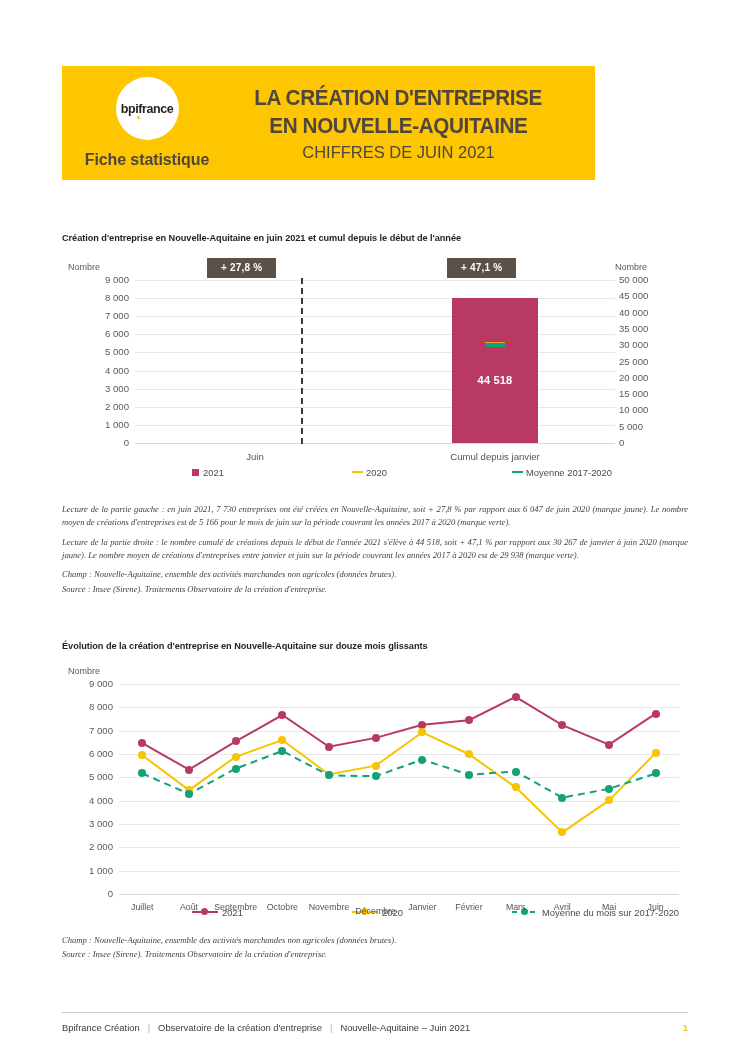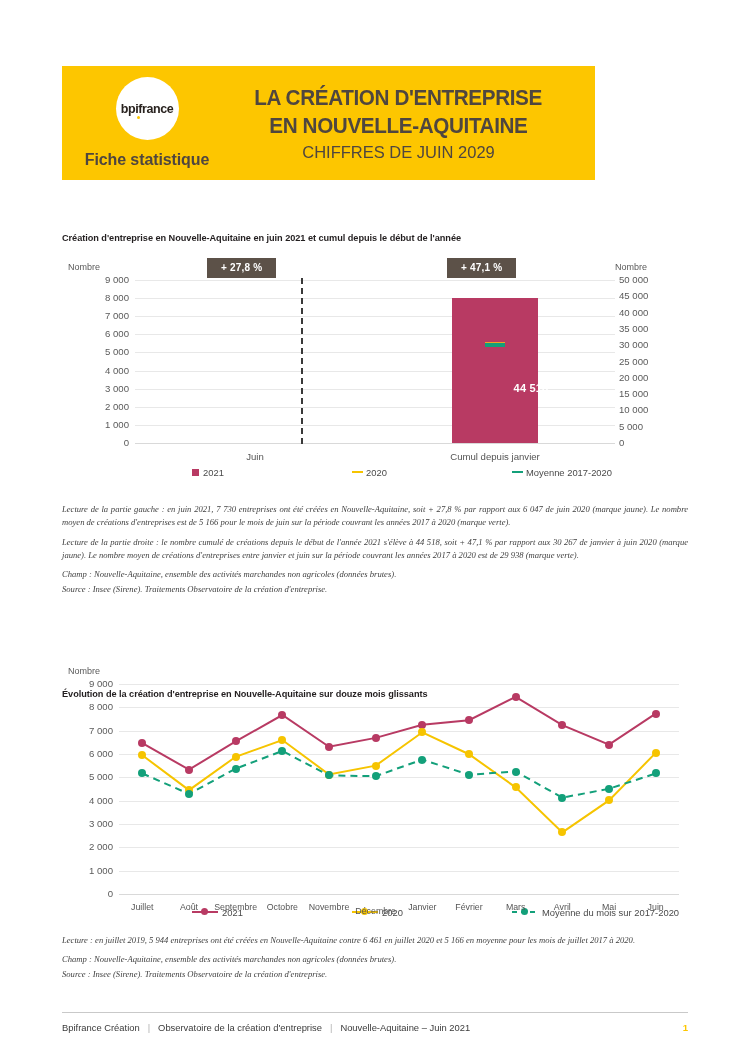--- a/index.html
+++ b/index.html
@@ -107,21 +107,21 @@
 
   
   .sec-title {
     position: absolute;
     font-size: 9.2px;
     font-weight: bold;
     color: #231f20;
     letter-spacing: -0.05px;
   }
   #title1 { left: 62px; top: 233px; }
-  #title2 { left: 62px; top: 641px; margin-top: 48px; }
+  #title2 { left: 62px; top: 641px; }
 
   
   .chart1 {
     position: absolute;
     left: 62px;
     top: 262px;
     width: 626px;
     height: 228px;
   }
   .axis-name {
@@ -348,42 +348,42 @@
       <div class="logo-circle logo-white">
         <span class="logo-text">bpifrance</span>
         <span class="logo-dot dot-bpi"></span>
       </div>
     </div>
     <div class="fiche">Fiche statistique</div>
   </div>
   <div class="banner-right">
     <div class="banner-title">LA CRÉATION D'ENTREPRISE</div>
     <div class="banner-title">EN NOUVELLE-AQUITAINE</div>
-    <div class="banner-sub">CHIFFRES DE JUIN 2029</div>
+    <div class="banner-sub">CHIFFRES DE JUIN 2021</div>
   </div>
 </div>
 
 <div class="sec-title" id="title1">Création d'entreprise en Nouvelle-Aquitaine en juin 2021 et cumul depuis le début de l'année</div>
 
 <div class="chart1">
   <div class="axis-name c1-axis-left">Nombre</div>
   <div class="axis-name c1-axis-right">Nombre</div>
   <div class="plot1" id="plot1">
       <div class="gridline" style="top: 0px;"></div>
       <div class="gridline" style="top: 18.1111px;"></div>
       <div class="gridline" style="top: 36.2222px;"></div>
       <div class="gridline" style="top: 54.3333px;"></div>
       <div class="gridline" style="top: 72.4444px;"></div>
       <div class="gridline" style="top: 90.5556px;"></div>
       <div class="gridline" style="top: 108.667px;"></div>
       <div class="gridline" style="top: 126.778px;"></div>
       <div class="gridline" style="top: 144.889px;"></div>
       <div class="gridline base" style="top: 163px;"></div>
       <div class="bar" style="left: 317px; width: 86px; height: 145.129px;">
-        <div class="bar-label" style="top: 84px; padding-left: 36px;">44 518</div>
+        <div class="bar-label" style="top: 76px;">44 518</div>
         <div class="marker marker-yellow" style="bottom: 96.6704px;"></div>
         <div class="marker marker-green" style="bottom: 95.5979px;"></div>
       </div>
     </div>
   <div class="divider"></div>
   <div class="legend1" id="legend1">
       <div class="lg-item" style="position: absolute; left: 0px;">
         <span class="lg-sq"></span>
         <span>2021</span>
       </div>
@@ -525,21 +525,20 @@
     <div class="xlab" style="left: 313.667px; top: 240px;">Décembre</div>
     <div class="xlab" style="left: 360.333px; top: 236px;">Janvier</div>
     <div class="xlab" style="left: 407px; top: 236px;">Février</div>
     <div class="xlab" style="left: 453.667px; top: 236px;">Mars</div>
     <div class="xlab" style="left: 500.333px; top: 236px;">Avril</div>
     <div class="xlab" style="left: 547px; top: 236px;">Mai</div>
     <div class="xlab" style="left: 593.667px; top: 236px;">Juin</div>
   </div>
 
 <div class="notes" id="notes2">
-  <p>Lecture : en juillet 2019, 5 944 entreprises ont été créées en Nouvelle-Aquitaine contre 6 461 en juillet 2020 et 5 166 en moyenne pour les mois de juillet 2017 à 2020.</p>
   <p class="tight">Champ : Nouvelle-Aquitaine, ensemble des activités marchandes non agricoles (données brutes).</p>
   <p>Source : Insee (Sirene). Traitements Observatoire de la création d'entreprise.</p>
 </div>
 
 <div class="footer-rule"></div>
 <div class="footer">
   <span>Bpifrance Création</span>
   <span class="sep">|</span>
   <span>Observatoire de la création d'entreprise</span>
   <span class="sep">|</span>

